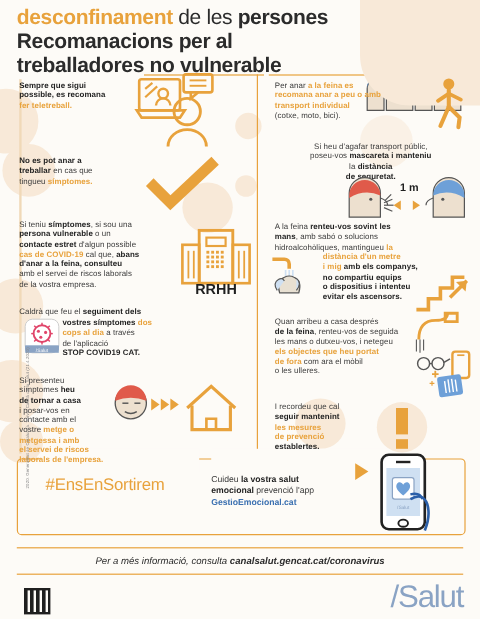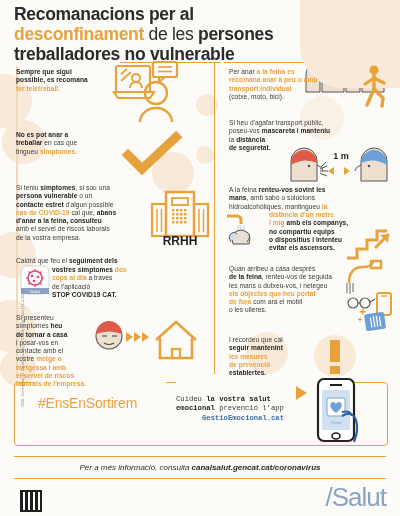--- a/index.html
+++ b/index.html
@@ -37,23 +37,23 @@
   .vrule{position:absolute;left:214px;top:62px;width:1.4px;height:318px;background:#e8a23c;z-index:3;}
   .hrule-top{position:absolute;left:120px;top:62px;width:100px;height:1.4px;background:#e8a23c;z-index:3;}
   .hrule-top2{position:absolute;left:224px;top:62px;width:160px;height:1.4px;background:#e8a23c;z-index:3;}
 
   
   .hashbox{position:absolute;left:14px;top:382px;width:372px;height:62px;
            border:1.6px solid #e8a23c;border-radius:4px;z-index:4;}
   .hashbox-mask{position:absolute;left:34px;top:374px;width:132px;height:20px;background:#fdfbf7;z-index:5;}
   .hashbox-mask2{position:absolute;left:176px;top:374px;width:160px;height:14px;background:#fdfbf7;z-index:5;}
   .hashtag{position:absolute;left:38px;top:395px;font-size:14px;color:#e8a23c;font-weight:normal;z-index:7;letter-spacing:-0.2px;}
-  .cuideu{position:absolute;left:176px;top:395px;width:118px;font-size:7.2px;line-height:9.3px;color:#3a3a3a;z-index:7;font-family:Liberation Mono, monospace;}
+  .cuideu{position:absolute;left:176px;top:395px;width:118px;font-size:7.2px;line-height:9.3px;color:#3a3a3a;z-index:7;}
   .cuideu b{color:#1f1f1f;}
-  .cuideu .lnk{color:#3a6fb0;font-weight:bold;margin-left:26px;}
+  .cuideu .lnk{color:#3a6fb0;font-weight:bold;}
 
   .moreinfo{position:absolute;left:14px;top:456px;width:372px;z-index:7;text-align:center;
             border-top:1.2px solid #e8a23c;border-bottom:1.2px solid #e8a23c;padding:6px 0;
             font-size:8px;color:#2b2b2b;font-style:italic;}
   .moreinfo b{font-weight:bold;}
 
   .brandrow{position:absolute;left:14px;top:488px;width:372px;height:30px;z-index:7;}
   .gen-text{position:absolute;left:36px;top:2px;font-size:9.6px;line-height:11px;font-weight:bold;color:#1f1f1f;}
   .salut{position:absolute;right:0px;top:-6px;font-size:26px;color:#8aa3c4;letter-spacing:-1px;font-weight:normal;}
 
@@ -81,24 +81,24 @@
   <div class="blob" style="left:-10px;top:232px;width:46px;height:46px;"></div>
   <div class="blob" style="left:-16px;top:300px;width:52px;height:52px;"></div>
   <div class="blob" style="left:0px;top:350px;width:36px;height:36px;"></div>
   <div class="blob" style="left:152px;top:152px;width:42px;height:42px;"></div>
   <div class="blob" style="left:196px;top:94px;width:22px;height:22px;"></div>
   <div class="blob" style="left:196px;top:146px;width:18px;height:18px;"></div>
   <div class="blob" style="left:246px;top:332px;width:42px;height:42px;"></div>
   <div class="blob" style="left:300px;top:96px;width:44px;height:44px;opacity:.55;"></div>
 
   <div class="header">
-    <div class="hl">Recomanacions per al</div>
     <div class="hl">
       <span class="accent">desconfinament</span><span class="thin"> de les </span><span>persones</span>
     </div>
+    <div class="hl">Recomanacions per al</div>
     <div class="hl">treballadores no vulnerable</div>
   </div>
 
   <div class="head-art">
     <div class="head-bg"></div>
     <svg width="108" height="92" viewBox="0 0 108 92">
       <rect x="38" y="6" width="32" height="54" fill="none" stroke="#e8a23c" stroke-width="2.2"></rect>
       <rect x="45" y="12" width="18" height="9" fill="none" stroke="#e8a23c" stroke-width="2"></rect>
       <g fill="#e8a23c">
         <rect x="45" y="26" width="2.6" height="2.6"></rect>
@@ -304,21 +304,21 @@
       <svg class="art" style="left:126px;top:-4px;" width="40" height="44" viewBox="0 0 40 44">
         <circle cx="19" cy="6" r="4.6" fill="#e8a23c"></circle>
         <path d="M19 11 L19 25" stroke="#e8a23c" stroke-width="3.4" stroke-linecap="round"></path>
         <path d="M19 14 L10 20" stroke="#e8a23c" stroke-width="3.2" stroke-linecap="round"></path>
         <path d="M19 14 L29 19" stroke="#e8a23c" stroke-width="3.2" stroke-linecap="round"></path>
         <path d="M19 25 L12 41" stroke="#e8a23c" stroke-width="3.4" stroke-linecap="round"></path>
         <path d="M19 25 L28 34 L27 42" fill="none" stroke="#e8a23c" stroke-width="3.4" stroke-linecap="round"></path>
       </svg>
     </div>
 
-    <div class="block" style="height:62px;">
+    <div class="block" style="height:62px;text-align:center;">
       <div class="txt" style="width:160px;">
         <span>Si heu d'agafar transport públic,</span><br>
         <span>poseu-vos </span><b>mascareta i manteniu</b><br>
         <span>la </span><b>distància</b><br>
         <b>de seguretat.</b>
       </div>
       <svg class="art" style="left:58px;top:22px;" width="104" height="42" viewBox="0 0 104 42">
 
         <path d="M4 40 v-20 a13 13 0 0 1 26 0 v20 z" fill="#ede0cf" stroke="#555" stroke-width="1"></path>
         <path d="M4 22 a13 13 0 0 1 26 0 q-13 -6 -26 2 z" fill="#e05a4a"></path>

